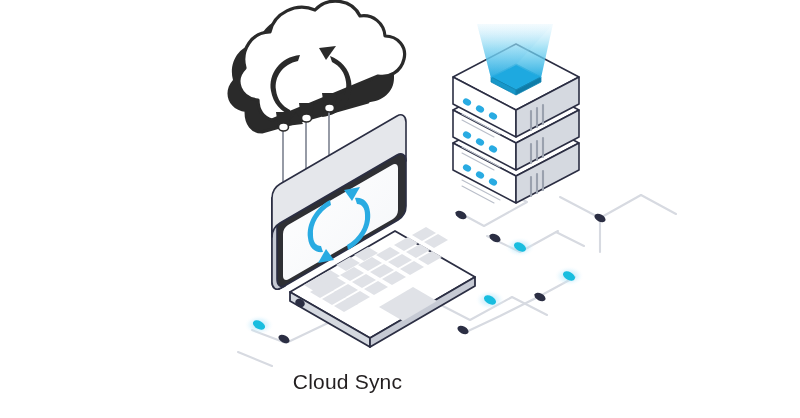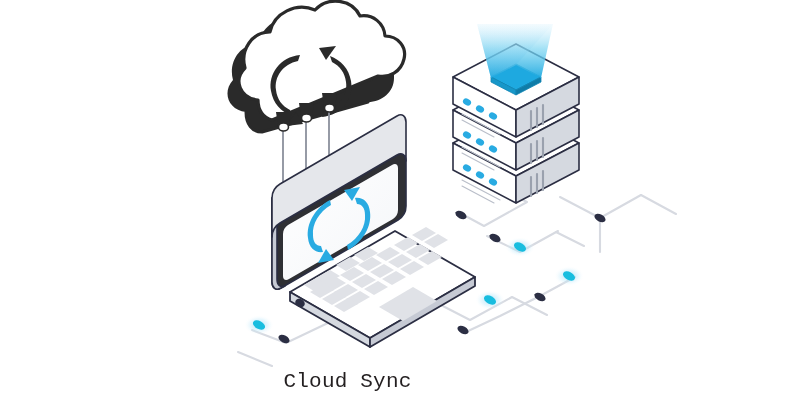--- a/index.html
+++ b/index.html
@@ -24,21 +24,21 @@
     width: 800px;
     height: 418px;
     display: block;
   }
   #caption {
     position: absolute;
     left: 0;
     top: 368px;
     width: 695px;
     text-align: center;
-    font-family: Liberation Mono, monospace;
+    font-family: Liberation Sans, sans-serif;
     font-size: 21px;
     font-weight: 400;
     letter-spacing: 0.2px;
     color: #231f20;
     line-height: 28px;
     white-space: pre;
   }
 </style>
 </head>
 <body>

